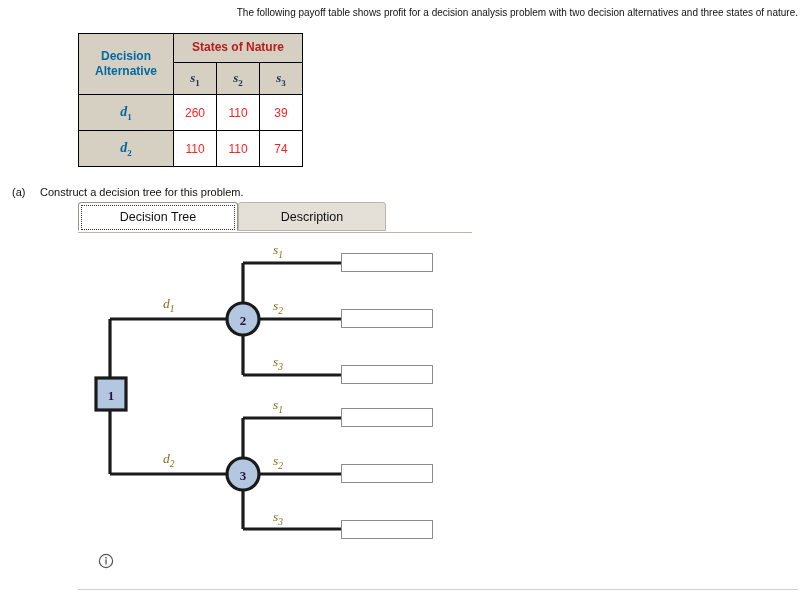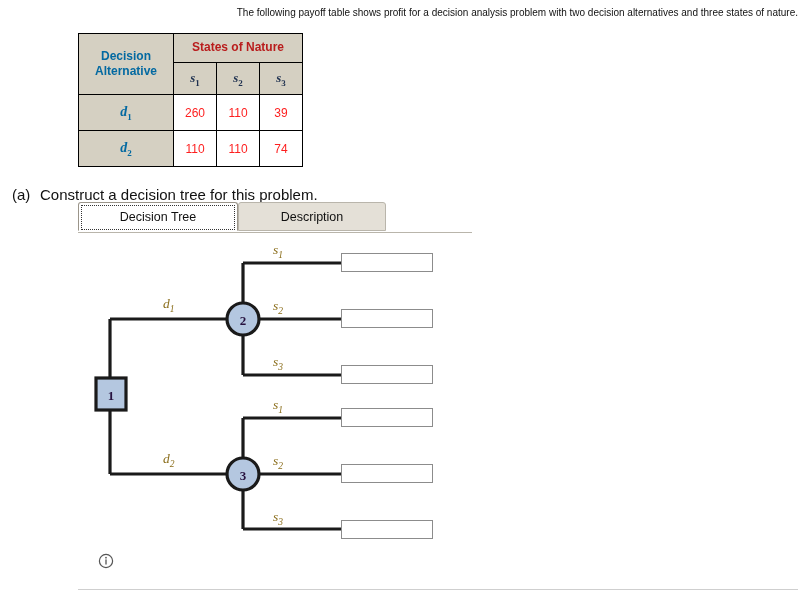--- a/index.html
+++ b/index.html
@@ -60,21 +60,21 @@
   .numcell{
     color:#fd1f1f;
     font-size:12px;
     width:42px;height:35px;
     background:#fff;
   }
   .sub-n{font-size:9px;vertical-align:sub;font-style:normal;}
   
   #question-line{
     position:absolute;left:12px;top:186px;
-    font-size:15px;color:#111;white-space:nowrap;
+    font-size:11px;color:#111;white-space:nowrap;
   }
   #question-label{display:inline-block;width:28px;}
   
   #tab-strip{
     position:absolute;left:78px;top:202px;width:394px;height:32px;
   }
   #tab-underline{
     position:absolute;left:78px;top:232px;width:394px;height:1px;
     background:#b9b5ab;
   }

